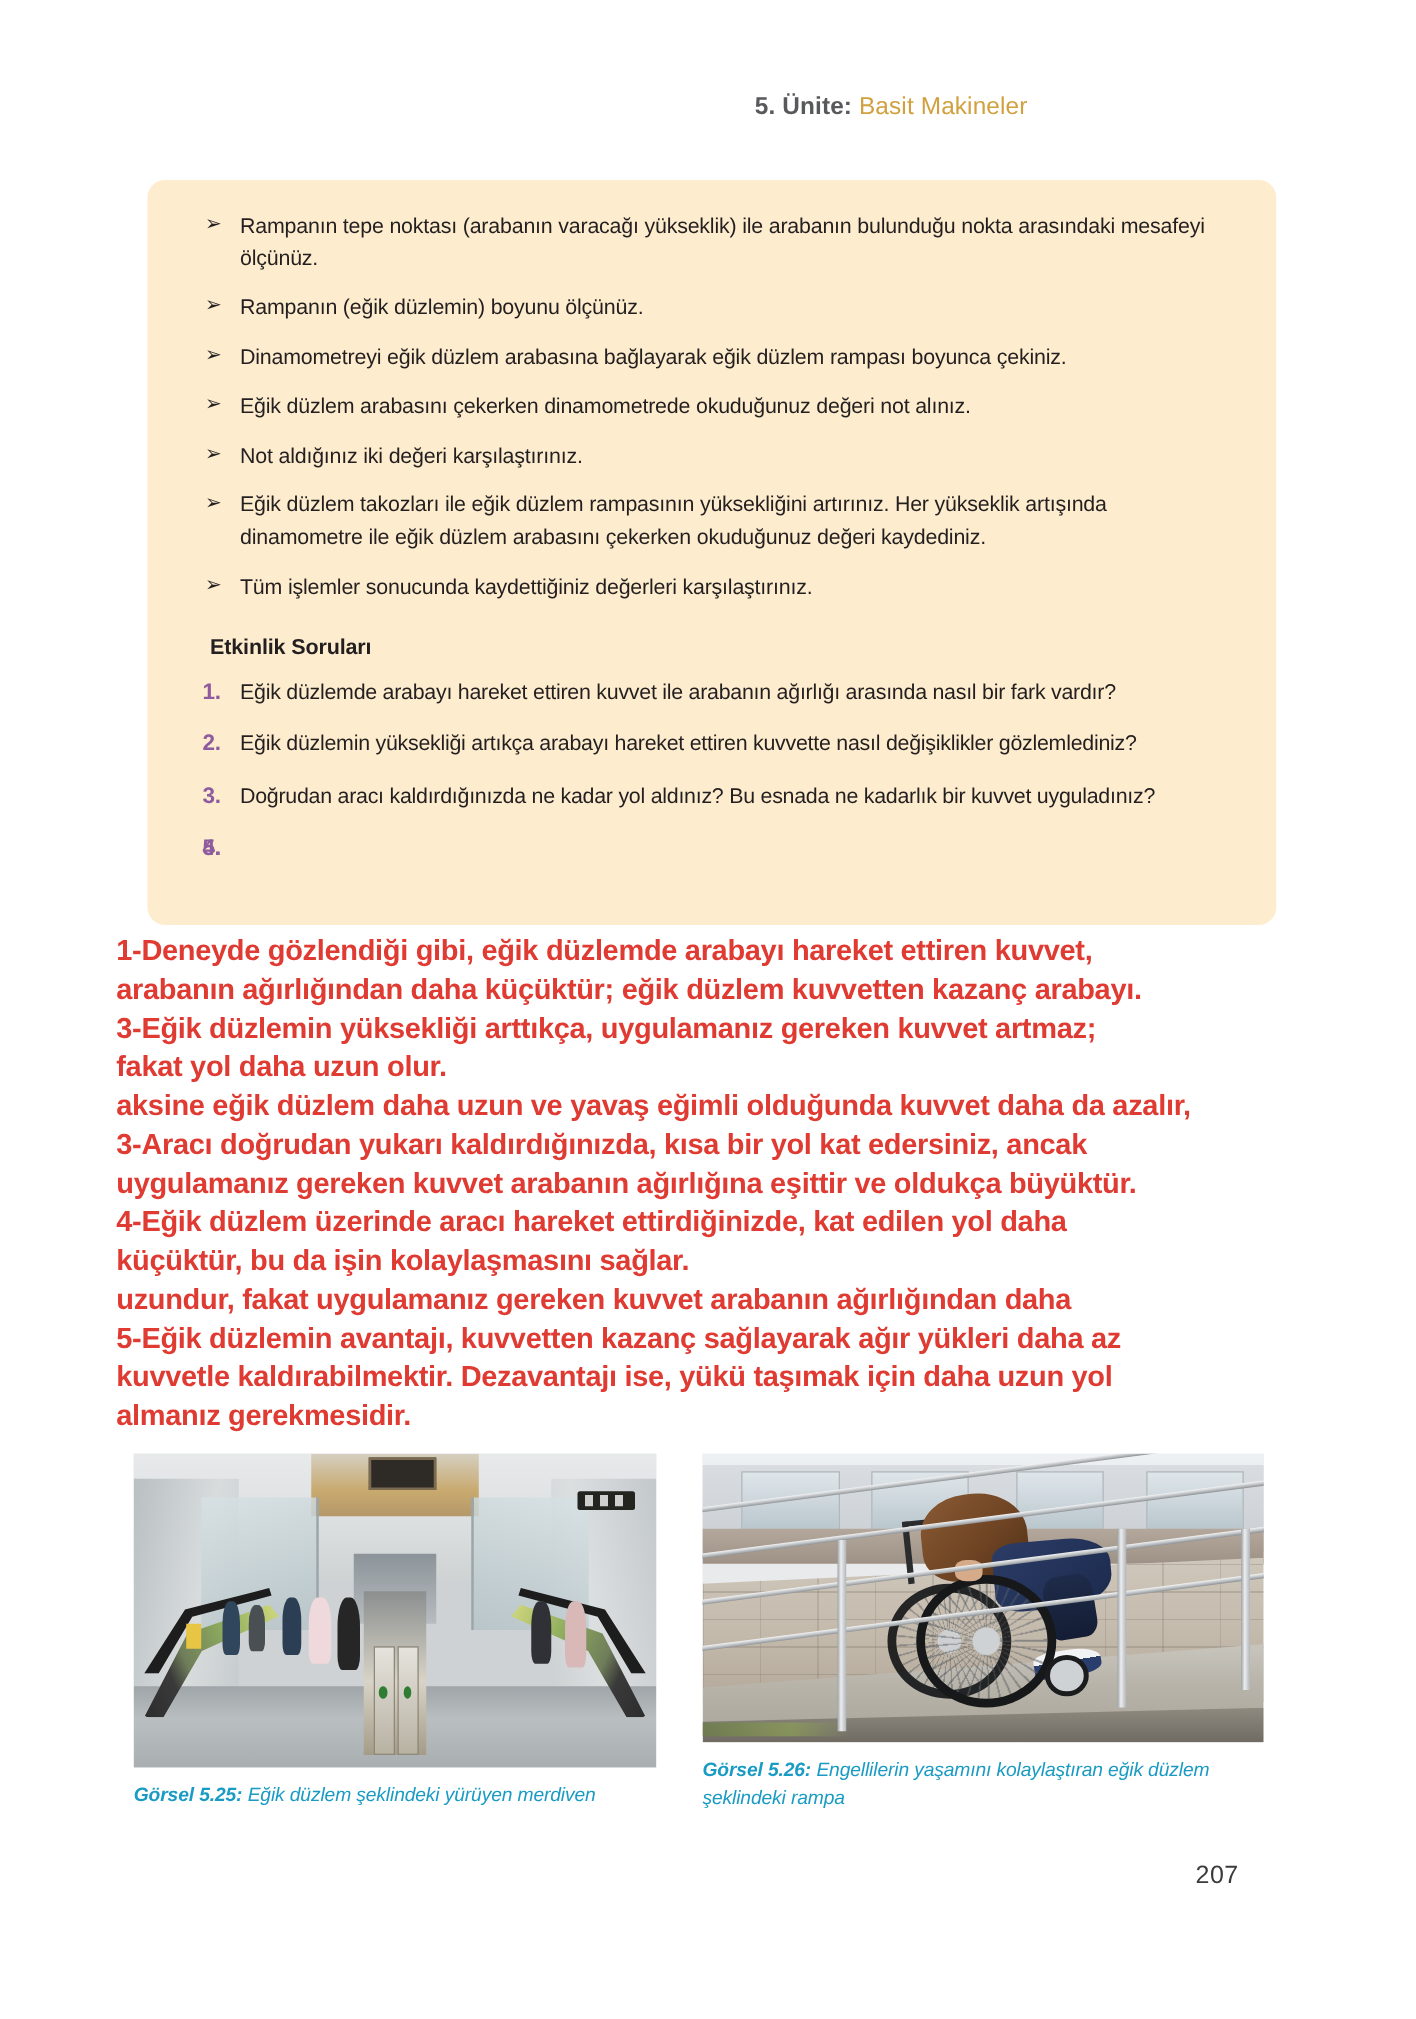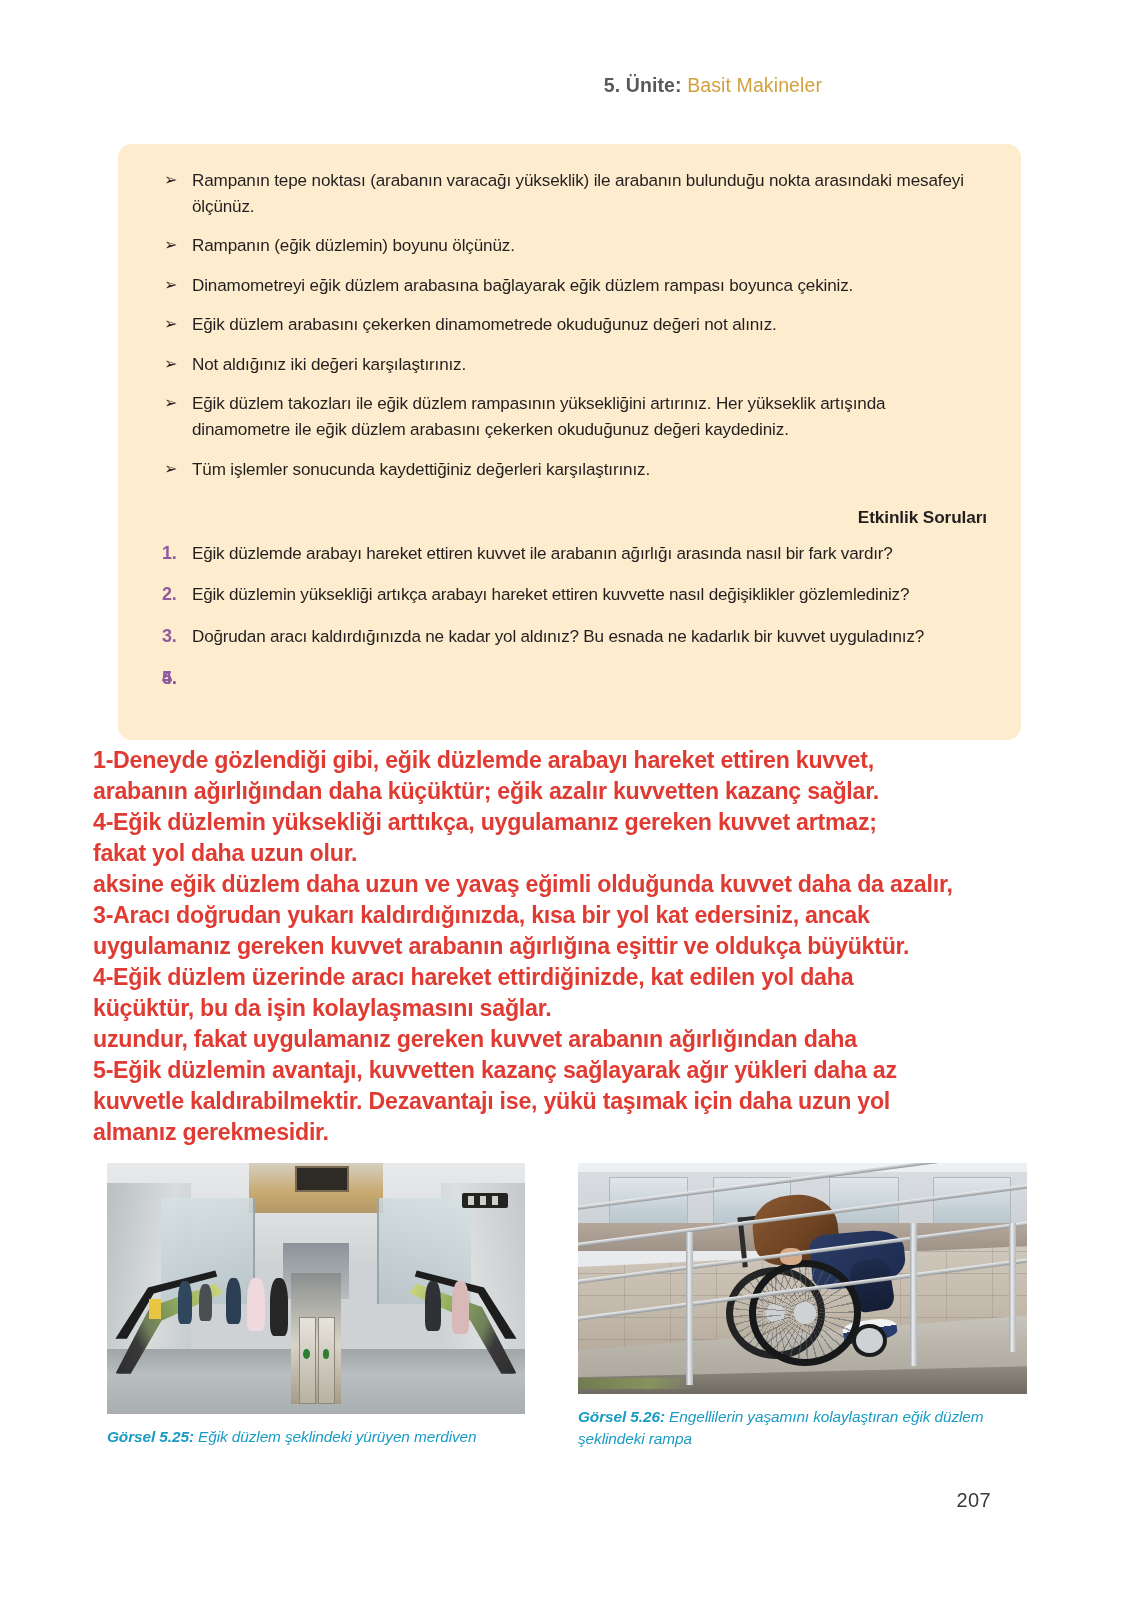--- a/index.html
+++ b/index.html
@@ -71,23 +71,22 @@
     top: 0px;
     font-size: 16px;
     color: #231f20;
     line-height: 1.52;
   }
 
   .sub-heading {
     font-size: 17.2px;
     font-weight: bold;
     color: #231f20;
-    margin: 24px 0 13px 33px;
+    margin: 24px 0 13px 20px;
     letter-spacing: -0.1px;
-    text-align: right;
   }
 
   ol.questions {
     list-style: none;
     margin: 0;
     padding: 0;
     counter-reset: qnum;
   }
   ol.questions li {
     position: relative;
@@ -122,21 +121,21 @@
   .answers .ans-line {
     display: block;
     white-space: pre-wrap;
   }
 
   
   .figure {
     position: absolute;
   }
   .figure.left  { left: 107px;  top: 1163px; width: 418px; }
-  .figure.right { left: 578px;  top: 1163px; width: 449px; }
+  .figure.right { left: 562px;  top: 1163px; width: 449px; }
 
   .photo {
     width: 100%;
     display: block;
     position: relative;
     overflow: hidden;
   }
   .figure.left  .photo { height: 251px; }
   .figure.right .photo { height: 231px; }
 
@@ -428,22 +427,22 @@
       <span class="qnum">4.</span>
     </li>
     <li>
       <span class="qnum">5.</span>
     </li>
   </ol>
 </div>
 
 <div class="answers">
   <span class="ans-line">1-Deneyde gözlendiği gibi, eğik düzlemde arabayı hareket ettiren kuvvet,</span>
-  <span class="ans-line">arabanın ağırlığından daha küçüktür; eğik azalır kuvvetten kazanç sağlar.</span>
-  <span class="ans-line">4-Eğik düzlemin yüksekliği arttıkça, uygulamanız gereken kuvvet artmaz;</span>
+  <span class="ans-line">arabanın ağırlığından daha küçüktür; eğik düzlem kuvvetten kazanç arabayı.</span>
+  <span class="ans-line">3-Eğik düzlemin yüksekliği arttıkça, uygulamanız gereken kuvvet artmaz;</span>
   <span class="ans-line">fakat yol daha uzun olur.</span>
   <span class="ans-line">aksine eğik düzlem daha uzun ve yavaş eğimli olduğunda kuvvet daha da azalır,</span>
   <span class="ans-line">3-Aracı doğrudan yukarı kaldırdığınızda, kısa bir yol kat edersiniz, ancak</span>
   <span class="ans-line">uygulamanız gereken kuvvet arabanın ağırlığına eşittir ve oldukça büyüktür.</span>
   <span class="ans-line">4-Eğik düzlem üzerinde aracı hareket ettirdiğinizde, kat edilen yol daha</span>
   <span class="ans-line">küçüktür, bu da işin kolaylaşmasını sağlar.</span>
   <span class="ans-line">uzundur, fakat uygulamanız gereken kuvvet arabanın ağırlığından daha</span>
   <span class="ans-line">5-Eğik düzlemin avantajı, kuvvetten kazanç sağlayarak ağır yükleri daha az</span>
   <span class="ans-line">kuvvetle kaldırabilmektir. Dezavantajı ise, yükü taşımak için daha uzun yol</span>
   <span class="ans-line">almanız gerekmesidir.</span>

